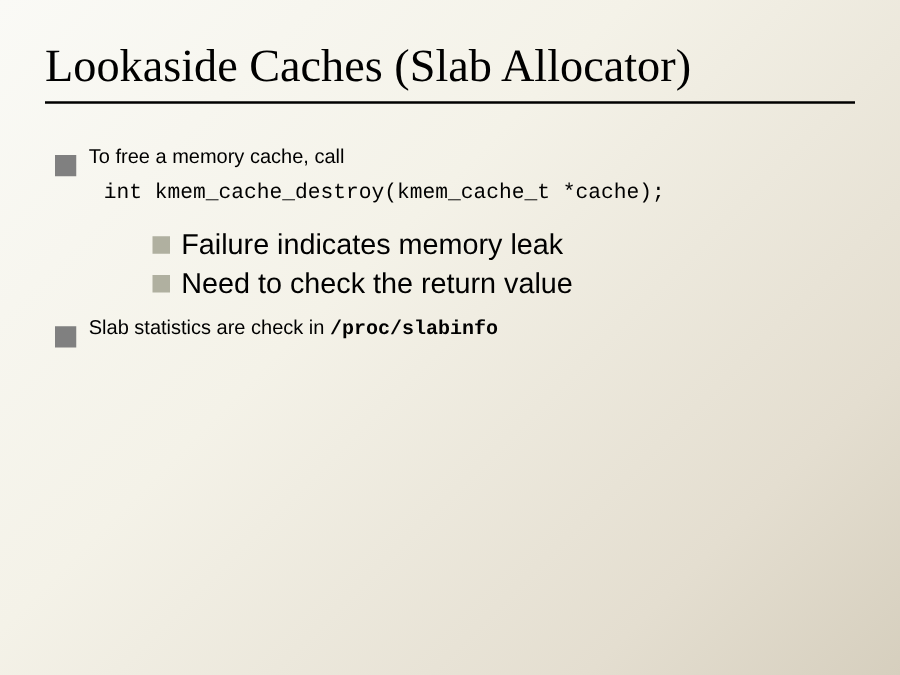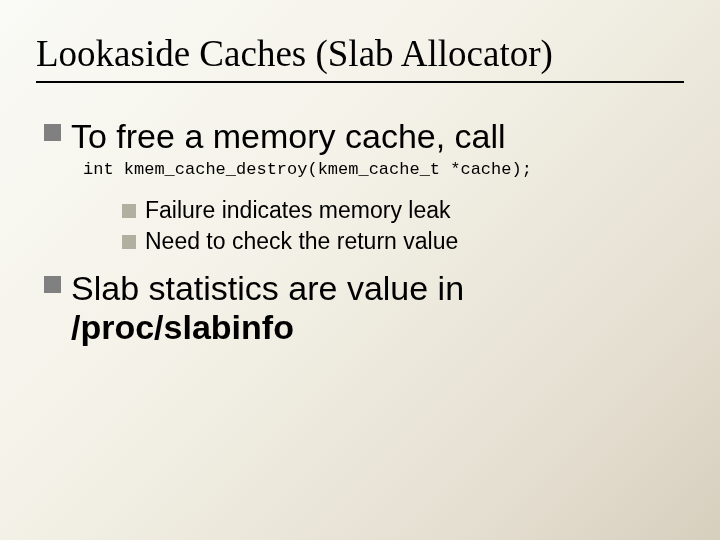--- a/index.html
+++ b/index.html
@@ -29,21 +29,21 @@
     border-top: 2px solid #000;
     margin: 0 0 34px 0;
   }
   .bullets {
     font-family: Arial, Helvetica, sans-serif;
   }
   .lvl1 {
     display: flex;
     align-items: flex-start;
     gap: 10px;
-    font-size: 34px;
+    font-size: 16px;
     margin: 0 0 4px 8px;
   }
   .lvl1 .sq {
     width: 17px;
     height: 17px;
     background: #808080;
     flex: 0 0 17px;
     margin-top: 7px;
   }
   .code {
@@ -60,21 +60,21 @@
     margin: 0 0 4px 86px;
   }
   .lvl2 .sq {
     width: 14px;
     height: 14px;
     background: #b0b0a0;
     flex: 0 0 14px;
     margin-top: 7px;
   }
   .mono-inline {
-    font-family: Liberation Sans, sans-serif;
+    font-family: Liberation Mono, monospace;
     font-weight: bold;
   }
   .gap-after-sub { height: 10px; }
 </style>
 </head>
 <body>
 
 <div class="slide">
 
   <div class="title">Lookaside Caches (Slab Allocator)</div>
@@ -97,18 +97,18 @@
     <div class="lvl2">
       <div class="sq"></div>
       <div>Need to check the return value</div>
     </div>
 
     <div class="gap-after-sub"></div>
 
     <div class="lvl1">
       <div class="sq"></div>
       <div>
-        <span>Slab statistics are value in </span><span class="mono-inline">/proc/slabinfo</span>
+        <span>Slab statistics are check in </span><span class="mono-inline">/proc/slabinfo</span>
       </div>
     </div>
 
   </div>
 </div>
 
 </body></html>

